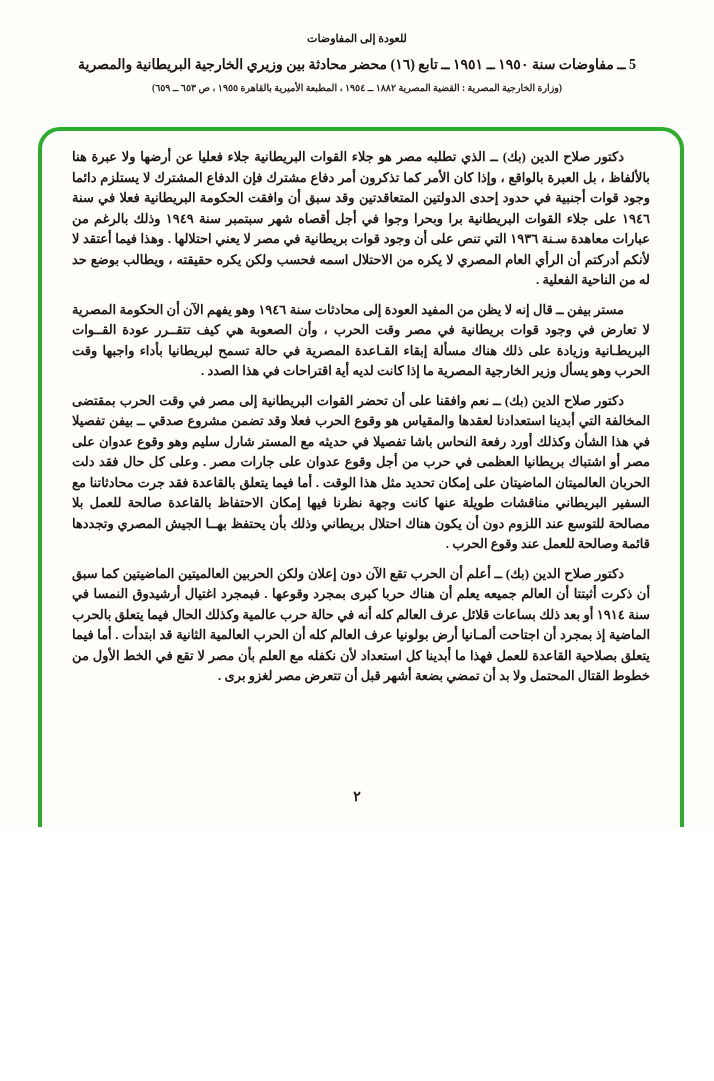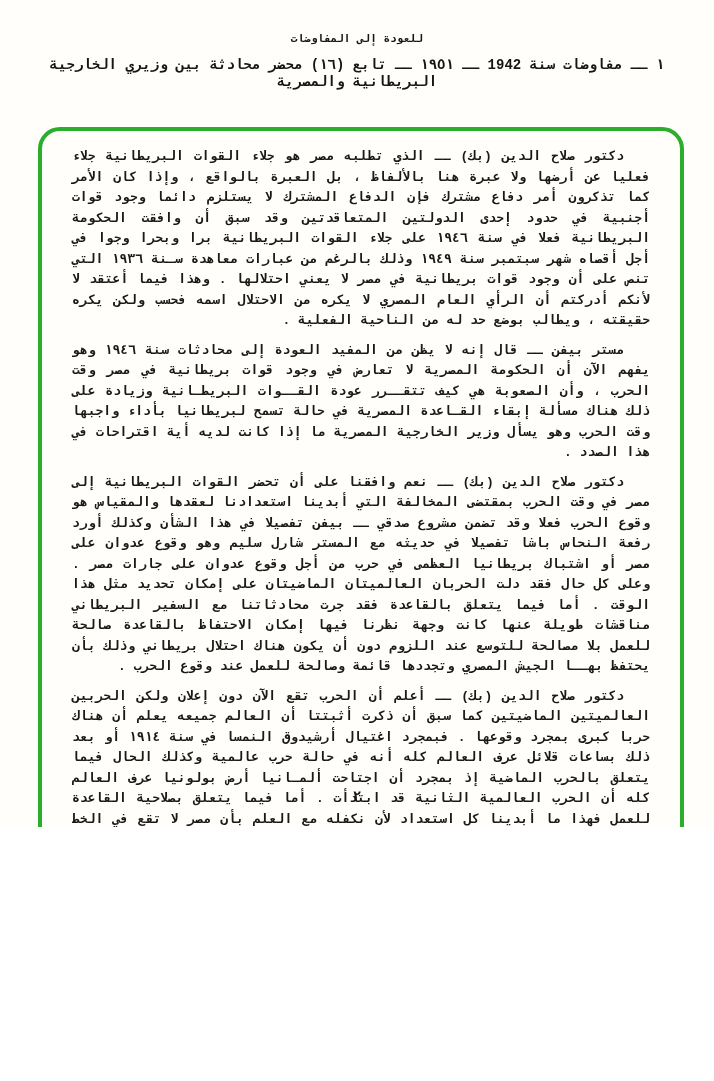--- a/index.html
+++ b/index.html
@@ -1,21 +1,21 @@
 <!DOCTYPE html>
 <html lang="ar" dir="rtl"><head>
 <meta charset="utf-8">
 <style>
   html,body { margin:0; padding:0; background:#ffffff; }
   .page {
     position:relative;
     width:714px; height:827px;
     margin:0 auto;
     background:#fffefb;
-    font-family:Liberation Mono, monospace;
+    font-family:Liberation Serif, serif;
     color:#181512;
     direction:rtl;
     overflow:hidden;
   }
   .header { text-align:center; padding-top:32px; }
   .kicker {
     font-size:11px; font-weight:bold; letter-spacing:0.5px;
   }
   .doc-title {
     font-size:14px; font-weight:bold; margin-top:11px;
@@ -51,21 +51,22 @@
     font-size:14px; font-weight:bold;
   }
 </style>
 </head>
 <body>
 
 <div class="page">
 
   <div class="header">
     <div class="kicker">للعودة إلى المفاوضات</div>
-    <div class="doc-title">١ ــ مفاوضات سنة 1942 ــ ١٩٥١ ــ تابع (١٦) محضر محادثة بين وزيري الخارجية البريطانية والمصرية</div>
+    <div class="doc-title">5 ــ مفاوضات سنة ١٩٥٠ ــ ١٩٥١ ــ تابع (١٦) محضر محادثة بين وزيري الخارجية البريطانية والمصرية</div>
+    <div class="citation">(وزارة الخارجية المصرية : القضية المصرية ١٨٨٢ ــ ١٩٥٤ ، المطبعة الأميرية بالقاهرة ١٩٥٥ ، ص ٦٥٣ ــ ٦٥٩)</div>
   </div>
 
   <div class="frame">
     <p>دكتور صلاح الدين (بك) ــ الذي تطلبه مصر هو جلاء القوات البريطانية جلاء فعليا عن أرضها ولا عبرة هنا بالألفاظ ، بل العبرة بالواقع ، وإذا كان الأمر كما تذكرون أمر دفاع مشترك فإن الدفاع المشترك لا يستلزم دائما وجود قوات أجنبية في حدود إحدى الدولتين المتعاقدتين وقد سبق أن وافقت الحكومة البريطانية فعلا في سنة ١٩٤٦ على جلاء القوات البريطانية برا وبحرا وجوا في أجل أقصاه شهر سبتمبر سنة ١٩٤٩ وذلك بالرغم من عبارات معاهدة سـنة ١٩٣٦ التي تنص على أن وجود قوات بريطانية في مصر لا يعني احتلالها . وهذا فيما أعتقد لا لأنكم أدركتم أن الرأي العام المصري لا يكره من الاحتلال اسمه فحسب ولكن يكره حقيقته ، ويطالب بوضع حد له من الناحية الفعلية .</p>
     <p>مستر بيفن ــ قال إنه لا يظن من المفيد العودة إلى محادثات سنة ١٩٤٦ وهو يفهم الآن أن الحكومة المصرية لا تعارض في وجود قوات بريطانية في مصر وقت الحرب ، وأن الصعوبة هي كيف تتقــرر عودة القــوات البريطـانية وزيادة على ذلك هناك مسألة إبقاء القـاعدة المصرية في حالة تسمح لبريطانيا بأداء واجبها وقت الحرب وهو يسأل وزير الخارجية المصرية ما إذا كانت لديه أية اقتراحات في هذا الصدد .</p>
     <p>دكتور صلاح الدين (بك) ــ نعم وافقنا على أن تحضر القوات البريطانية إلى مصر في وقت الحرب بمقتضى المخالفة التي أبدينا استعدادنا لعقدها والمقياس هو وقوع الحرب فعلا وقد تضمن مشروع صدقي ــ بيفن تفصيلا في هذا الشأن وكذلك أورد رفعة النحاس باشا تفصيلا في حديثه مع المستر شارل سليم وهو وقوع عدوان على مصر أو اشتباك بريطانيا العظمى في حرب من أجل وقوع عدوان على جارات مصر . وعلى كل حال فقد دلت الحربان العالميتان الماضيتان على إمكان تحديد مثل هذا الوقت . أما فيما يتعلق بالقاعدة فقد جرت محادثاتنا مع السفير البريطاني مناقشات طويلة عنها كانت وجهة نظرنا فيها إمكان الاحتفاظ بالقاعدة صالحة للعمل بلا مصالحة للتوسع عند اللزوم دون أن يكون هناك احتلال بريطاني وذلك بأن يحتفظ بهــا الجيش المصري وتجددها قائمة وصالحة للعمل عند وقوع الحرب .</p>
     <p>دكتور صلاح الدين (بك) ــ أعلم أن الحرب تقع الآن دون إعلان ولكن الحربين العالميتين الماضيتين كما سبق أن ذكرت أثبتتا أن العالم جميعه يعلم أن هناك حربا كبرى بمجرد وقوعها . فبمجرد اغتيال أرشيدوق النمسا في سنة ١٩١٤ أو بعد ذلك بساعات قلائل عرف العالم كله أنه في حالة حرب عالمية وكذلك الحال فيما يتعلق بالحرب الماضية إذ بمجرد أن اجتاحت ألمـانيا أرض بولونيا عرف العالم كله أن الحرب العالمية الثانية قد ابتدأت . أما فيما يتعلق بصلاحية القاعدة للعمل فهذا ما أبدينا كل استعداد لأن نكفله مع العلم بأن مصر لا تقع في الخط الأول من خطوط القتال المحتمل ولا بد أن تمضي بضعة أشهر قبل أن تتعرض مصر لغزو برى .</p>
   </div>
 
   <div class="page-number">٢</div>

